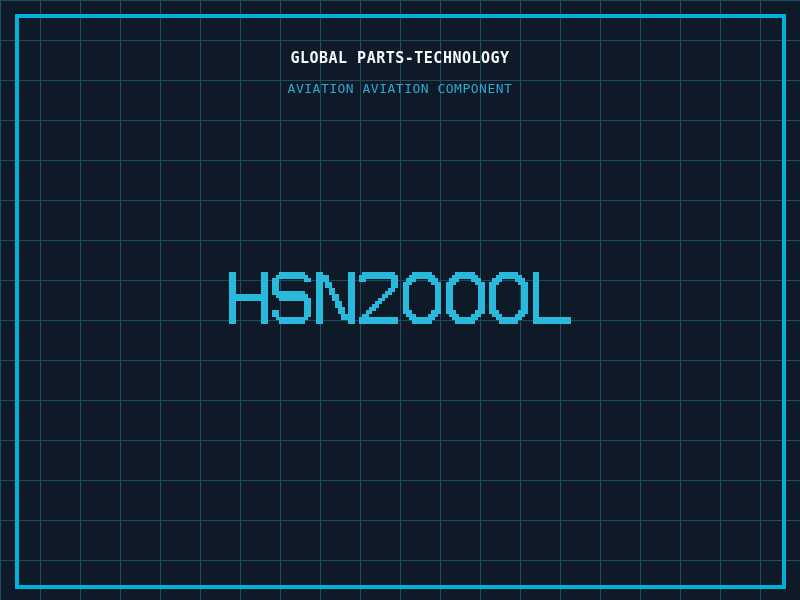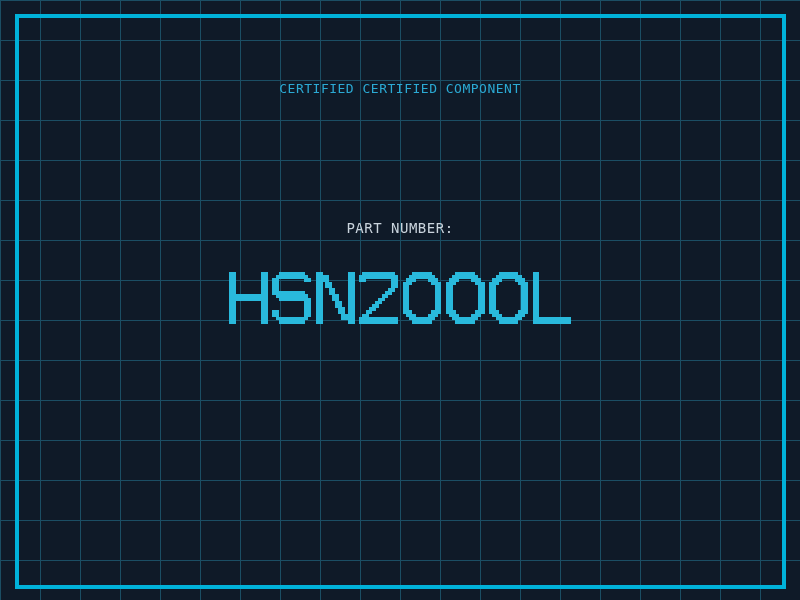--- a/index.html
+++ b/index.html
@@ -69,20 +69,20 @@
     color:var(--url);
   }
 </style>
 </head>
 <body>
 
 <div class="page">
   <div class="grid-bg"></div>
   <div class="frame"></div>
 
+  <div class="textline title">GLOBAL PARTS-TECHNOLOGY</div>
 
-  <div class="textline subtitle">CERTIFIED CERTIFIED COMPONENT</div>
+  <div class="textline subtitle">AVIATION AVIATION COMPONENT</div>
 
-  <div class="textline part-label">PART NUMBER:</div>
 
   <div class="part-number" id="part-number"><div class="pxglyph" style="width: 38.4px; height: 51.2px; margin: 0px 2.5px;"><div class="px" style="left: 0px; top: 0px; width: 3.6px; height: 3.6px;"></div><div class="px" style="left: 3.2px; top: 0px; width: 3.6px; height: 3.6px;"></div><div class="px" style="left: 32px; top: 0px; width: 3.6px; height: 3.6px;"></div><div class="px" style="left: 35.2px; top: 0px; width: 3.6px; height: 3.6px;"></div><div class="px" style="left: 0px; top: 3.2px; width: 3.6px; height: 3.6px;"></div><div class="px" style="left: 3.2px; top: 3.2px; width: 3.6px; height: 3.6px;"></div><div class="px" style="left: 32px; top: 3.2px; width: 3.6px; height: 3.6px;"></div><div class="px" style="left: 35.2px; top: 3.2px; width: 3.6px; height: 3.6px;"></div><div class="px" style="left: 0px; top: 6.4px; width: 3.6px; height: 3.6px;"></div><div class="px" style="left: 3.2px; top: 6.4px; width: 3.6px; height: 3.6px;"></div><div class="px" style="left: 32px; top: 6.4px; width: 3.6px; height: 3.6px;"></div><div class="px" style="left: 35.2px; top: 6.4px; width: 3.6px; height: 3.6px;"></div><div class="px" style="left: 0px; top: 9.6px; width: 3.6px; height: 3.6px;"></div><div class="px" style="left: 3.2px; top: 9.6px; width: 3.6px; height: 3.6px;"></div><div class="px" style="left: 32px; top: 9.6px; width: 3.6px; height: 3.6px;"></div><div class="px" style="left: 35.2px; top: 9.6px; width: 3.6px; height: 3.6px;"></div><div class="px" style="left: 0px; top: 12.8px; width: 3.6px; height: 3.6px;"></div><div class="px" style="left: 3.2px; top: 12.8px; width: 3.6px; height: 3.6px;"></div><div class="px" style="left: 32px; top: 12.8px; width: 3.6px; height: 3.6px;"></div><div class="px" style="left: 35.2px; top: 12.8px; width: 3.6px; height: 3.6px;"></div><div class="px" style="left: 0px; top: 16px; width: 3.6px; height: 3.6px;"></div><div class="px" style="left: 3.2px; top: 16px; width: 3.6px; height: 3.6px;"></div><div class="px" style="left: 32px; top: 16px; width: 3.6px; height: 3.6px;"></div><div class="px" style="left: 35.2px; top: 16px; width: 3.6px; height: 3.6px;"></div><div class="px" style="left: 0px; top: 19.2px; width: 3.6px; height: 3.6px;"></div><div class="px" style="left: 3.2px; top: 19.2px; width: 3.6px; height: 3.6px;"></div><div class="px" style="left: 32px; top: 19.2px; width: 3.6px; height: 3.6px;"></div><div class="px" style="left: 35.2px; top: 19.2px; width: 3.6px; height: 3.6px;"></div><div class="px" style="left: 0px; top: 22.4px; width: 3.6px; height: 3.6px;"></div><div class="px" style="left: 3.2px; top: 22.4px; width: 3.6px; height: 3.6px;"></div><div class="px" style="left: 6.4px; top: 22.4px; width: 3.6px; height: 3.6px;"></div><div class="px" style="left: 9.6px; top: 22.4px; width: 3.6px; height: 3.6px;"></div><div class="px" style="left: 12.8px; top: 22.4px; width: 3.6px; height: 3.6px;"></div><div class="px" style="left: 16px; top: 22.4px; width: 3.6px; height: 3.6px;"></div><div class="px" style="left: 19.2px; top: 22.4px; width: 3.6px; height: 3.6px;"></div><div class="px" style="left: 22.4px; top: 22.4px; width: 3.6px; height: 3.6px;"></div><div class="px" style="left: 25.6px; top: 22.4px; width: 3.6px; height: 3.6px;"></div><div class="px" style="left: 28.8px; top: 22.4px; width: 3.6px; height: 3.6px;"></div><div class="px" style="left: 32px; top: 22.4px; width: 3.6px; height: 3.6px;"></div><div class="px" style="left: 35.2px; top: 22.4px; width: 3.6px; height: 3.6px;"></div><div class="px" style="left: 0px; top: 25.6px; width: 3.6px; height: 3.6px;"></div><div class="px" style="left: 3.2px; top: 25.6px; width: 3.6px; height: 3.6px;"></div><div class="px" style="left: 6.4px; top: 25.6px; width: 3.6px; height: 3.6px;"></div><div class="px" style="left: 9.6px; top: 25.6px; width: 3.6px; height: 3.6px;"></div><div class="px" style="left: 12.8px; top: 25.6px; width: 3.6px; height: 3.6px;"></div><div class="px" style="left: 16px; top: 25.6px; width: 3.6px; height: 3.6px;"></div><div class="px" style="left: 19.2px; top: 25.6px; width: 3.6px; height: 3.6px;"></div><div class="px" style="left: 22.4px; top: 25.6px; width: 3.6px; height: 3.6px;"></div><div class="px" style="left: 25.6px; top: 25.6px; width: 3.6px; height: 3.6px;"></div><div class="px" style="left: 28.8px; top: 25.6px; width: 3.6px; height: 3.6px;"></div><div class="px" style="left: 32px; top: 25.6px; width: 3.6px; height: 3.6px;"></div><div class="px" style="left: 35.2px; top: 25.6px; width: 3.6px; height: 3.6px;"></div><div class="px" style="left: 0px; top: 28.8px; width: 3.6px; height: 3.6px;"></div><div class="px" style="left: 3.2px; top: 28.8px; width: 3.6px; height: 3.6px;"></div><div class="px" style="left: 32px; top: 28.8px; width: 3.6px; height: 3.6px;"></div><div class="px" style="left: 35.2px; top: 28.8px; width: 3.6px; height: 3.6px;"></div><div class="px" style="left: 0px; top: 32px; width: 3.6px; height: 3.6px;"></div><div class="px" style="left: 3.2px; top: 32px; width: 3.6px; height: 3.6px;"></div><div class="px" style="left: 32px; top: 32px; width: 3.6px; height: 3.6px;"></div><div class="px" style="left: 35.2px; top: 32px; width: 3.6px; height: 3.6px;"></div><div class="px" style="left: 0px; top: 35.2px; width: 3.6px; height: 3.6px;"></div><div class="px" style="left: 3.2px; top: 35.2px; width: 3.6px; height: 3.6px;"></div><div class="px" style="left: 32px; top: 35.2px; width: 3.6px; height: 3.6px;"></div><div class="px" style="left: 35.2px; top: 35.2px; width: 3.6px; height: 3.6px;"></div><div class="px" style="left: 0px; top: 38.4px; width: 3.6px; height: 3.6px;"></div><div class="px" style="left: 3.2px; top: 38.4px; width: 3.6px; height: 3.6px;"></div><div class="px" style="left: 32px; top: 38.4px; width: 3.6px; height: 3.6px;"></div><div class="px" style="left: 35.2px; top: 38.4px; width: 3.6px; height: 3.6px;"></div><div class="px" style="left: 0px; top: 41.6px; width: 3.6px; height: 3.6px;"></div><div class="px" style="left: 3.2px; top: 41.6px; width: 3.6px; height: 3.6px;"></div><div class="px" style="left: 32px; top: 41.6px; width: 3.6px; height: 3.6px;"></div><div class="px" style="left: 35.2px; top: 41.6px; width: 3.6px; height: 3.6px;"></div><div class="px" style="left: 0px; top: 44.8px; width: 3.6px; height: 3.6px;"></div><div class="px" style="left: 3.2px; top: 44.8px; width: 3.6px; height: 3.6px;"></div><div class="px" style="left: 32px; top: 44.8px; width: 3.6px; height: 3.6px;"></div><div class="px" style="left: 35.2px; top: 44.8px; width: 3.6px; height: 3.6px;"></div><div class="px" style="left: 0px; top: 48px; width: 3.6px; height: 3.6px;"></div><div class="px" style="left: 3.2px; top: 48px; width: 3.6px; height: 3.6px;"></div><div class="px" style="left: 32px; top: 48px; width: 3.6px; height: 3.6px;"></div><div class="px" style="left: 35.2px; top: 48px; width: 3.6px; height: 3.6px;"></div></div><div class="pxglyph" style="width: 38.4px; height: 51.2px; margin: 0px 2.5px;"><div class="px" style="left: 6.4px; top: 0px; width: 3.6px; height: 3.6px;"></div><div class="px" style="left: 9.6px; top: 0px; width: 3.6px; height: 3.6px;"></div><div class="px" style="left: 12.8px; top: 0px; width: 3.6px; height: 3.6px;"></div><div class="px" style="left: 16px; top: 0px; width: 3.6px; height: 3.6px;"></div><div class="px" style="left: 19.2px; top: 0px; width: 3.6px; height: 3.6px;"></div><div class="px" style="left: 22.4px; top: 0px; width: 3.6px; height: 3.6px;"></div><div class="px" style="left: 25.6px; top: 0px; width: 3.6px; height: 3.6px;"></div><div class="px" style="left: 28.8px; top: 0px; width: 3.6px; height: 3.6px;"></div><div class="px" style="left: 3.2px; top: 3.2px; width: 3.6px; height: 3.6px;"></div><div class="px" style="left: 6.4px; top: 3.2px; width: 3.6px; height: 3.6px;"></div><div class="px" style="left: 9.6px; top: 3.2px; width: 3.6px; height: 3.6px;"></div><div class="px" style="left: 12.8px; top: 3.2px; width: 3.6px; height: 3.6px;"></div><div class="px" style="left: 16px; top: 3.2px; width: 3.6px; height: 3.6px;"></div><div class="px" style="left: 19.2px; top: 3.2px; width: 3.6px; height: 3.6px;"></div><div class="px" style="left: 22.4px; top: 3.2px; width: 3.6px; height: 3.6px;"></div><div class="px" style="left: 25.6px; top: 3.2px; width: 3.6px; height: 3.6px;"></div><div class="px" style="left: 28.8px; top: 3.2px; width: 3.6px; height: 3.6px;"></div><div class="px" style="left: 32px; top: 3.2px; width: 3.6px; height: 3.6px;"></div><div class="px" style="left: 0px; top: 6.4px; width: 3.6px; height: 3.6px;"></div><div class="px" style="left: 3.2px; top: 6.4px; width: 3.6px; height: 3.6px;"></div><div class="px" style="left: 32px; top: 6.4px; width: 3.6px; height: 3.6px;"></div><div class="px" style="left: 35.2px; top: 6.4px; width: 3.6px; height: 3.6px;"></div><div class="px" style="left: 0px; top: 9.6px; width: 3.6px; height: 3.6px;"></div><div class="px" style="left: 3.2px; top: 9.6px; width: 3.6px; height: 3.6px;"></div><div class="px" style="left: 0px; top: 12.8px; width: 3.6px; height: 3.6px;"></div><div class="px" style="left: 3.2px; top: 12.8px; width: 3.6px; height: 3.6px;"></div><div class="px" style="left: 0px; top: 16px; width: 3.6px; height: 3.6px;"></div><div class="px" style="left: 3.2px; top: 16px; width: 3.6px; height: 3.6px;"></div><div class="px" style="left: 0px; top: 19.2px; width: 3.6px; height: 3.6px;"></div><div class="px" style="left: 3.2px; top: 19.2px; width: 3.6px; height: 3.6px;"></div><div class="px" style="left: 6.4px; top: 19.2px; width: 3.6px; height: 3.6px;"></div><div class="px" style="left: 9.6px; top: 19.2px; width: 3.6px; height: 3.6px;"></div><div class="px" style="left: 12.8px; top: 19.2px; width: 3.6px; height: 3.6px;"></div><div class="px" style="left: 16px; top: 19.2px; width: 3.6px; height: 3.6px;"></div><div class="px" style="left: 19.2px; top: 19.2px; width: 3.6px; height: 3.6px;"></div><div class="px" style="left: 22.4px; top: 19.2px; width: 3.6px; height: 3.6px;"></div><div class="px" style="left: 25.6px; top: 19.2px; width: 3.6px; height: 3.6px;"></div><div class="px" style="left: 28.8px; top: 19.2px; width: 3.6px; height: 3.6px;"></div><div class="px" style="left: 3.2px; top: 22.4px; width: 3.6px; height: 3.6px;"></div><div class="px" style="left: 6.4px; top: 22.4px; width: 3.6px; height: 3.6px;"></div><div class="px" style="left: 9.6px; top: 22.4px; width: 3.6px; height: 3.6px;"></div><div class="px" style="left: 12.8px; top: 22.4px; width: 3.6px; height: 3.6px;"></div><div class="px" style="left: 16px; top: 22.4px; width: 3.6px; height: 3.6px;"></div><div class="px" style="left: 19.2px; top: 22.4px; width: 3.6px; height: 3.6px;"></div><div class="px" style="left: 22.4px; top: 22.4px; width: 3.6px; height: 3.6px;"></div><div class="px" style="left: 25.6px; top: 22.4px; width: 3.6px; height: 3.6px;"></div><div class="px" style="left: 28.8px; top: 22.4px; width: 3.6px; height: 3.6px;"></div><div class="px" style="left: 32px; top: 22.4px; width: 3.6px; height: 3.6px;"></div><div class="px" style="left: 6.4px; top: 25.6px; width: 3.6px; height: 3.6px;"></div><div class="px" style="left: 9.6px; top: 25.6px; width: 3.6px; height: 3.6px;"></div><div class="px" style="left: 12.8px; top: 25.6px; width: 3.6px; height: 3.6px;"></div><div class="px" style="left: 16px; top: 25.6px; width: 3.6px; height: 3.6px;"></div><div class="px" style="left: 19.2px; top: 25.6px; width: 3.6px; height: 3.6px;"></div><div class="px" style="left: 22.4px; top: 25.6px; width: 3.6px; height: 3.6px;"></div><div class="px" style="left: 25.6px; top: 25.6px; width: 3.6px; height: 3.6px;"></div><div class="px" style="left: 28.8px; top: 25.6px; width: 3.6px; height: 3.6px;"></div><div class="px" style="left: 32px; top: 25.6px; width: 3.6px; height: 3.6px;"></div><div class="px" style="left: 35.2px; top: 25.6px; width: 3.6px; height: 3.6px;"></div><div class="px" style="left: 32px; top: 28.8px; width: 3.6px; height: 3.6px;"></div><div class="px" style="left: 35.2px; top: 28.8px; width: 3.6px; height: 3.6px;"></div><div class="px" style="left: 32px; top: 32px; width: 3.6px; height: 3.6px;"></div><div class="px" style="left: 35.2px; top: 32px; width: 3.6px; height: 3.6px;"></div><div class="px" style="left: 32px; top: 35.2px; width: 3.6px; height: 3.6px;"></div><div class="px" style="left: 35.2px; top: 35.2px; width: 3.6px; height: 3.6px;"></div><div class="px" style="left: 0px; top: 38.4px; width: 3.6px; height: 3.6px;"></div><div class="px" style="left: 3.2px; top: 38.4px; width: 3.6px; height: 3.6px;"></div><div class="px" style="left: 32px; top: 38.4px; width: 3.6px; height: 3.6px;"></div><div class="px" style="left: 35.2px; top: 38.4px; width: 3.6px; height: 3.6px;"></div><div class="px" style="left: 0px; top: 41.6px; width: 3.6px; height: 3.6px;"></div><div class="px" style="left: 3.2px; top: 41.6px; width: 3.6px; height: 3.6px;"></div><div class="px" style="left: 32px; top: 41.6px; width: 3.6px; height: 3.6px;"></div><div class="px" style="left: 35.2px; top: 41.6px; width: 3.6px; height: 3.6px;"></div><div class="px" style="left: 3.2px; top: 44.8px; width: 3.6px; height: 3.6px;"></div><div class="px" style="left: 6.4px; top: 44.8px; width: 3.6px; height: 3.6px;"></div><div class="px" style="left: 9.6px; top: 44.8px; width: 3.6px; height: 3.6px;"></div><div class="px" style="left: 12.8px; top: 44.8px; width: 3.6px; height: 3.6px;"></div><div class="px" style="left: 16px; top: 44.8px; width: 3.6px; height: 3.6px;"></div><div class="px" style="left: 19.2px; top: 44.8px; width: 3.6px; height: 3.6px;"></div><div class="px" style="left: 22.4px; top: 44.8px; width: 3.6px; height: 3.6px;"></div><div class="px" style="left: 25.6px; top: 44.8px; width: 3.6px; height: 3.6px;"></div><div class="px" style="left: 28.8px; top: 44.8px; width: 3.6px; height: 3.6px;"></div><div class="px" style="left: 32px; top: 44.8px; width: 3.6px; height: 3.6px;"></div><div class="px" style="left: 6.4px; top: 48px; width: 3.6px; height: 3.6px;"></div><div class="px" style="left: 9.6px; top: 48px; width: 3.6px; height: 3.6px;"></div><div class="px" style="left: 12.8px; top: 48px; width: 3.6px; height: 3.6px;"></div><div class="px" style="left: 16px; top: 48px; width: 3.6px; height: 3.6px;"></div><div class="px" style="left: 19.2px; top: 48px; width: 3.6px; height: 3.6px;"></div><div class="px" style="left: 22.4px; top: 48px; width: 3.6px; height: 3.6px;"></div><div class="px" style="left: 25.6px; top: 48px; width: 3.6px; height: 3.6px;"></div><div class="px" style="left: 28.8px; top: 48px; width: 3.6px; height: 3.6px;"></div></div><div class="pxglyph" style="width: 38.4px; height: 51.2px; margin: 0px 2.5px;"><div class="px" style="left: 0px; top: 0px; width: 3.6px; height: 3.6px;"></div><div class="px" style="left: 3.2px; top: 0px; width: 3.6px; height: 3.6px;"></div><div class="px" style="left: 32px; top: 0px; width: 3.6px; height: 3.6px;"></div><div class="px" style="left: 35.2px; top: 0px; width: 3.6px; height: 3.6px;"></div><div class="px" style="left: 0px; top: 3.2px; width: 3.6px; height: 3.6px;"></div><div class="px" style="left: 3.2px; top: 3.2px; width: 3.6px; height: 3.6px;"></div><div class="px" style="left: 6.4px; top: 3.2px; width: 3.6px; height: 3.6px;"></div><div class="px" style="left: 9.6px; top: 3.2px; width: 3.6px; height: 3.6px;"></div><div class="px" style="left: 32px; top: 3.2px; width: 3.6px; height: 3.6px;"></div><div class="px" style="left: 35.2px; top: 3.2px; width: 3.6px; height: 3.6px;"></div><div class="px" style="left: 0px; top: 6.4px; width: 3.6px; height: 3.6px;"></div><div class="px" style="left: 3.2px; top: 6.4px; width: 3.6px; height: 3.6px;"></div><div class="px" style="left: 6.4px; top: 6.4px; width: 3.6px; height: 3.6px;"></div><div class="px" style="left: 9.6px; top: 6.4px; width: 3.6px; height: 3.6px;"></div><div class="px" style="left: 32px; top: 6.4px; width: 3.6px; height: 3.6px;"></div><div class="px" style="left: 35.2px; top: 6.4px; width: 3.6px; height: 3.6px;"></div><div class="px" style="left: 0px; top: 9.6px; width: 3.6px; height: 3.6px;"></div><div class="px" style="left: 3.2px; top: 9.6px; width: 3.6px; height: 3.6px;"></div><div class="px" style="left: 9.6px; top: 9.6px; width: 3.6px; height: 3.6px;"></div><div class="px" style="left: 12.8px; top: 9.6px; width: 3.6px; height: 3.6px;"></div><div class="px" style="left: 32px; top: 9.6px; width: 3.6px; height: 3.6px;"></div><div class="px" style="left: 35.2px; top: 9.6px; width: 3.6px; height: 3.6px;"></div><div class="px" style="left: 0px; top: 12.8px; width: 3.6px; height: 3.6px;"></div><div class="px" style="left: 3.2px; top: 12.8px; width: 3.6px; height: 3.6px;"></div><div class="px" style="left: 9.6px; top: 12.8px; width: 3.6px; height: 3.6px;"></div><div class="px" style="left: 12.8px; top: 12.8px; width: 3.6px; height: 3.6px;"></div><div class="px" style="left: 32px; top: 12.8px; width: 3.6px; height: 3.6px;"></div><div class="px" style="left: 35.2px; top: 12.8px; width: 3.6px; height: 3.6px;"></div><div class="px" style="left: 0px; top: 16px; width: 3.6px; height: 3.6px;"></div><div class="px" style="left: 3.2px; top: 16px; width: 3.6px; height: 3.6px;"></div><div class="px" style="left: 12.8px; top: 16px; width: 3.6px; height: 3.6px;"></div><div class="px" style="left: 16px; top: 16px; width: 3.6px; height: 3.6px;"></div><div class="px" style="left: 32px; top: 16px; width: 3.6px; height: 3.6px;"></div><div class="px" style="left: 35.2px; top: 16px; width: 3.6px; height: 3.6px;"></div><div class="px" style="left: 0px; top: 19.2px; width: 3.6px; height: 3.6px;"></div><div class="px" style="left: 3.2px; top: 19.2px; width: 3.6px; height: 3.6px;"></div><div class="px" style="left: 12.8px; top: 19.2px; width: 3.6px; height: 3.6px;"></div><div class="px" style="left: 16px; top: 19.2px; width: 3.6px; height: 3.6px;"></div><div class="px" style="left: 32px; top: 19.2px; width: 3.6px; height: 3.6px;"></div><div class="px" style="left: 35.2px; top: 19.2px; width: 3.6px; height: 3.6px;"></div><div class="px" style="left: 0px; top: 22.4px; width: 3.6px; height: 3.6px;"></div><div class="px" style="left: 3.2px; top: 22.4px; width: 3.6px; height: 3.6px;"></div><div class="px" style="left: 16px; top: 22.4px; width: 3.6px; height: 3.6px;"></div><div class="px" style="left: 19.2px; top: 22.4px; width: 3.6px; height: 3.6px;"></div><div class="px" style="left: 32px; top: 22.4px; width: 3.6px; height: 3.6px;"></div><div class="px" style="left: 35.2px; top: 22.4px; width: 3.6px; height: 3.6px;"></div><div class="px" style="left: 0px; top: 25.6px; width: 3.6px; height: 3.6px;"></div><div class="px" style="left: 3.2px; top: 25.6px; width: 3.6px; height: 3.6px;"></div><div class="px" style="left: 16px; top: 25.6px; width: 3.6px; height: 3.6px;"></div><div class="px" style="left: 19.2px; top: 25.6px; width: 3.6px; height: 3.6px;"></div><div class="px" style="left: 32px; top: 25.6px; width: 3.6px; height: 3.6px;"></div><div class="px" style="left: 35.2px; top: 25.6px; width: 3.6px; height: 3.6px;"></div><div class="px" style="left: 0px; top: 28.8px; width: 3.6px; height: 3.6px;"></div><div class="px" style="left: 3.2px; top: 28.8px; width: 3.6px; height: 3.6px;"></div><div class="px" style="left: 19.2px; top: 28.8px; width: 3.6px; height: 3.6px;"></div><div class="px" style="left: 22.4px; top: 28.8px; width: 3.6px; height: 3.6px;"></div><div class="px" style="left: 32px; top: 28.8px; width: 3.6px; height: 3.6px;"></div><div class="px" style="left: 35.2px; top: 28.8px; width: 3.6px; height: 3.6px;"></div><div class="px" style="left: 0px; top: 32px; width: 3.6px; height: 3.6px;"></div><div class="px" style="left: 3.2px; top: 32px; width: 3.6px; height: 3.6px;"></div><div class="px" style="left: 19.2px; top: 32px; width: 3.6px; height: 3.6px;"></div><div class="px" style="left: 22.4px; top: 32px; width: 3.6px; height: 3.6px;"></div><div class="px" style="left: 32px; top: 32px; width: 3.6px; height: 3.6px;"></div><div class="px" style="left: 35.2px; top: 32px; width: 3.6px; height: 3.6px;"></div><div class="px" style="left: 0px; top: 35.2px; width: 3.6px; height: 3.6px;"></div><div class="px" style="left: 3.2px; top: 35.2px; width: 3.6px; height: 3.6px;"></div><div class="px" style="left: 22.4px; top: 35.2px; width: 3.6px; height: 3.6px;"></div><div class="px" style="left: 25.6px; top: 35.2px; width: 3.6px; height: 3.6px;"></div><div class="px" style="left: 32px; top: 35.2px; width: 3.6px; height: 3.6px;"></div><div class="px" style="left: 35.2px; top: 35.2px; width: 3.6px; height: 3.6px;"></div><div class="px" style="left: 0px; top: 38.4px; width: 3.6px; height: 3.6px;"></div><div class="px" style="left: 3.2px; top: 38.4px; width: 3.6px; height: 3.6px;"></div><div class="px" style="left: 22.4px; top: 38.4px; width: 3.6px; height: 3.6px;"></div><div class="px" style="left: 25.6px; top: 38.4px; width: 3.6px; height: 3.6px;"></div><div class="px" style="left: 32px; top: 38.4px; width: 3.6px; height: 3.6px;"></div><div class="px" style="left: 35.2px; top: 38.4px; width: 3.6px; height: 3.6px;"></div><div class="px" style="left: 0px; top: 41.6px; width: 3.6px; height: 3.6px;"></div><div class="px" style="left: 3.2px; top: 41.6px; width: 3.6px; height: 3.6px;"></div><div class="px" style="left: 25.6px; top: 41.6px; width: 3.6px; height: 3.6px;"></div><div class="px" style="left: 28.8px; top: 41.6px; width: 3.6px; height: 3.6px;"></div><div class="px" style="left: 32px; top: 41.6px; width: 3.6px; height: 3.6px;"></div><div class="px" style="left: 35.2px; top: 41.6px; width: 3.6px; height: 3.6px;"></div><div class="px" style="left: 0px; top: 44.8px; width: 3.6px; height: 3.6px;"></div><div class="px" style="left: 3.2px; top: 44.8px; width: 3.6px; height: 3.6px;"></div><div class="px" style="left: 25.6px; top: 44.8px; width: 3.6px; height: 3.6px;"></div><div class="px" style="left: 28.8px; top: 44.8px; width: 3.6px; height: 3.6px;"></div><div class="px" style="left: 32px; top: 44.8px; width: 3.6px; height: 3.6px;"></div><div class="px" style="left: 35.2px; top: 44.8px; width: 3.6px; height: 3.6px;"></div><div class="px" style="left: 0px; top: 48px; width: 3.6px; height: 3.6px;"></div><div class="px" style="left: 3.2px; top: 48px; width: 3.6px; height: 3.6px;"></div><div class="px" style="left: 32px; top: 48px; width: 3.6px; height: 3.6px;"></div><div class="px" style="left: 35.2px; top: 48px; width: 3.6px; height: 3.6px;"></div></div><div class="pxglyph" style="width: 38.4px; height: 51.2px; margin: 0px 2.5px;"><div class="px" style="left: 3.2px; top: 0px; width: 3.6px; height: 3.6px;"></div><div class="px" style="left: 6.4px; top: 0px; width: 3.6px; height: 3.6px;"></div><div class="px" style="left: 9.6px; top: 0px; width: 3.6px; height: 3.6px;"></div><div class="px" style="left: 12.8px; top: 0px; width: 3.6px; height: 3.6px;"></div><div class="px" style="left: 16px; top: 0px; width: 3.6px; height: 3.6px;"></div><div class="px" style="left: 19.2px; top: 0px; width: 3.6px; height: 3.6px;"></div><div class="px" style="left: 22.4px; top: 0px; width: 3.6px; height: 3.6px;"></div><div class="px" style="left: 25.6px; top: 0px; width: 3.6px; height: 3.6px;"></div><div class="px" style="left: 28.8px; top: 0px; width: 3.6px; height: 3.6px;"></div><div class="px" style="left: 32px; top: 0px; width: 3.6px; height: 3.6px;"></div><div class="px" style="left: 0px; top: 3.2px; width: 3.6px; height: 3.6px;"></div><div class="px" style="left: 3.2px; top: 3.2px; width: 3.6px; height: 3.6px;"></div><div class="px" style="left: 6.4px; top: 3.2px; width: 3.6px; height: 3.6px;"></div><div class="px" style="left: 9.6px; top: 3.2px; width: 3.6px; height: 3.6px;"></div><div class="px" style="left: 12.8px; top: 3.2px; width: 3.6px; height: 3.6px;"></div><div class="px" style="left: 16px; top: 3.2px; width: 3.6px; height: 3.6px;"></div><div class="px" style="left: 19.2px; top: 3.2px; width: 3.6px; height: 3.6px;"></div><div class="px" style="left: 22.4px; top: 3.2px; width: 3.6px; height: 3.6px;"></div><div class="px" style="left: 25.6px; top: 3.2px; width: 3.6px; height: 3.6px;"></div><div class="px" style="left: 28.8px; top: 3.2px; width: 3.6px; height: 3.6px;"></div><div class="px" style="left: 32px; top: 3.2px; width: 3.6px; height: 3.6px;"></div><div class="px" style="left: 35.2px; top: 3.2px; width: 3.6px; height: 3.6px;"></div><div class="px" style="left: 0px; top: 6.4px; width: 3.6px; height: 3.6px;"></div><div class="px" style="left: 3.2px; top: 6.4px; width: 3.6px; height: 3.6px;"></div><div class="px" style="left: 32px; top: 6.4px; width: 3.6px; height: 3.6px;"></div><div class="px" style="left: 35.2px; top: 6.4px; width: 3.6px; height: 3.6px;"></div><div class="px" style="left: 32px; top: 9.6px; width: 3.6px; height: 3.6px;"></div><div class="px" style="left: 35.2px; top: 9.6px; width: 3.6px; height: 3.6px;"></div><div class="px" style="left: 32px; top: 12.8px; width: 3.6px; height: 3.6px;"></div><div class="px" style="left: 35.2px; top: 12.8px; width: 3.6px; height: 3.6px;"></div><div class="px" style="left: 28.8px; top: 16px; width: 3.6px; height: 3.6px;"></div><div class="px" style="left: 32px; top: 16px; width: 3.6px; height: 3.6px;"></div><div class="px" style="left: 25.6px; top: 19.2px; width: 3.6px; height: 3.6px;"></div><div class="px" style="left: 28.8px; top: 19.2px; width: 3.6px; height: 3.6px;"></div><div class="px" style="left: 22.4px; top: 22.4px; width: 3.6px; height: 3.6px;"></div><div class="px" style="left: 25.6px; top: 22.4px; width: 3.6px; height: 3.6px;"></div><div class="px" style="left: 19.2px; top: 25.6px; width: 3.6px; height: 3.6px;"></div><div class="px" style="left: 22.4px; top: 25.6px; width: 3.6px; height: 3.6px;"></div><div class="px" style="left: 16px; top: 28.8px; width: 3.6px; height: 3.6px;"></div><div class="px" style="left: 19.2px; top: 28.8px; width: 3.6px; height: 3.6px;"></div><div class="px" style="left: 12.8px; top: 32px; width: 3.6px; height: 3.6px;"></div><div class="px" style="left: 16px; top: 32px; width: 3.6px; height: 3.6px;"></div><div class="px" style="left: 9.6px; top: 35.2px; width: 3.6px; height: 3.6px;"></div><div class="px" style="left: 12.8px; top: 35.2px; width: 3.6px; height: 3.6px;"></div><div class="px" style="left: 6.4px; top: 38.4px; width: 3.6px; height: 3.6px;"></div><div class="px" style="left: 9.6px; top: 38.4px; width: 3.6px; height: 3.6px;"></div><div class="px" style="left: 3.2px; top: 41.6px; width: 3.6px; height: 3.6px;"></div><div class="px" style="left: 6.4px; top: 41.6px; width: 3.6px; height: 3.6px;"></div><div class="px" style="left: 0px; top: 44.8px; width: 3.6px; height: 3.6px;"></div><div class="px" style="left: 3.2px; top: 44.8px; width: 3.6px; height: 3.6px;"></div><div class="px" style="left: 6.4px; top: 44.8px; width: 3.6px; height: 3.6px;"></div><div class="px" style="left: 9.6px; top: 44.8px; width: 3.6px; height: 3.6px;"></div><div class="px" style="left: 12.8px; top: 44.8px; width: 3.6px; height: 3.6px;"></div><div class="px" style="left: 16px; top: 44.8px; width: 3.6px; height: 3.6px;"></div><div class="px" style="left: 19.2px; top: 44.8px; width: 3.6px; height: 3.6px;"></div><div class="px" style="left: 22.4px; top: 44.8px; width: 3.6px; height: 3.6px;"></div><div class="px" style="left: 25.6px; top: 44.8px; width: 3.6px; height: 3.6px;"></div><div class="px" style="left: 28.8px; top: 44.8px; width: 3.6px; height: 3.6px;"></div><div class="px" style="left: 32px; top: 44.8px; width: 3.6px; height: 3.6px;"></div><div class="px" style="left: 35.2px; top: 44.8px; width: 3.6px; height: 3.6px;"></div><div class="px" style="left: 0px; top: 48px; width: 3.6px; height: 3.6px;"></div><div class="px" style="left: 3.2px; top: 48px; width: 3.6px; height: 3.6px;"></div><div class="px" style="left: 6.4px; top: 48px; width: 3.6px; height: 3.6px;"></div><div class="px" style="left: 9.6px; top: 48px; width: 3.6px; height: 3.6px;"></div><div class="px" style="left: 12.8px; top: 48px; width: 3.6px; height: 3.6px;"></div><div class="px" style="left: 16px; top: 48px; width: 3.6px; height: 3.6px;"></div><div class="px" style="left: 19.2px; top: 48px; width: 3.6px; height: 3.6px;"></div><div class="px" style="left: 22.4px; top: 48px; width: 3.6px; height: 3.6px;"></div><div class="px" style="left: 25.6px; top: 48px; width: 3.6px; height: 3.6px;"></div><div class="px" style="left: 28.8px; top: 48px; width: 3.6px; height: 3.6px;"></div><div class="px" style="left: 32px; top: 48px; width: 3.6px; height: 3.6px;"></div><div class="px" style="left: 35.2px; top: 48px; width: 3.6px; height: 3.6px;"></div></div><div class="pxglyph" style="width: 38.4px; height: 51.2px; margin: 0px 2.5px;"><div class="px" style="left: 9.6px; top: 0px; width: 3.6px; height: 3.6px;"></div><div class="px" style="left: 12.8px; top: 0px; width: 3.6px; height: 3.6px;"></div><div class="px" style="left: 16px; top: 0px; width: 3.6px; height: 3.6px;"></div><div class="px" style="left: 19.2px; top: 0px; width: 3.6px; height: 3.6px;"></div><div class="px" style="left: 22.4px; top: 0px; width: 3.6px; height: 3.6px;"></div><div class="px" style="left: 25.6px; top: 0px; width: 3.6px; height: 3.6px;"></div><div class="px" style="left: 6.4px; top: 3.2px; width: 3.6px; height: 3.6px;"></div><div class="px" style="left: 9.6px; top: 3.2px; width: 3.6px; height: 3.6px;"></div><div class="px" style="left: 12.8px; top: 3.2px; width: 3.6px; height: 3.6px;"></div><div class="px" style="left: 16px; top: 3.2px; width: 3.6px; height: 3.6px;"></div><div class="px" style="left: 19.2px; top: 3.2px; width: 3.6px; height: 3.6px;"></div><div class="px" style="left: 22.4px; top: 3.2px; width: 3.6px; height: 3.6px;"></div><div class="px" style="left: 25.6px; top: 3.2px; width: 3.6px; height: 3.6px;"></div><div class="px" style="left: 28.8px; top: 3.2px; width: 3.6px; height: 3.6px;"></div><div class="px" style="left: 3.2px; top: 6.4px; width: 3.6px; height: 3.6px;"></div><div class="px" style="left: 6.4px; top: 6.4px; width: 3.6px; height: 3.6px;"></div><div class="px" style="left: 9.6px; top: 6.4px; width: 3.6px; height: 3.6px;"></div><div class="px" style="left: 25.6px; top: 6.4px; width: 3.6px; height: 3.6px;"></div><div class="px" style="left: 28.8px; top: 6.4px; width: 3.6px; height: 3.6px;"></div><div class="px" style="left: 32px; top: 6.4px; width: 3.6px; height: 3.6px;"></div><div class="px" style="left: 0px; top: 9.6px; width: 3.6px; height: 3.6px;"></div><div class="px" style="left: 3.2px; top: 9.6px; width: 3.6px; height: 3.6px;"></div><div class="px" style="left: 6.4px; top: 9.6px; width: 3.6px; height: 3.6px;"></div><div class="px" style="left: 28.8px; top: 9.6px; width: 3.6px; height: 3.6px;"></div><div class="px" style="left: 32px; top: 9.6px; width: 3.6px; height: 3.6px;"></div><div class="px" style="left: 35.2px; top: 9.6px; width: 3.6px; height: 3.6px;"></div><div class="px" style="left: 0px; top: 12.8px; width: 3.6px; height: 3.6px;"></div><div class="px" style="left: 3.2px; top: 12.8px; width: 3.6px; height: 3.6px;"></div><div class="px" style="left: 32px; top: 12.8px; width: 3.6px; height: 3.6px;"></div><div class="px" style="left: 35.2px; top: 12.8px; width: 3.6px; height: 3.6px;"></div><div class="px" style="left: 0px; top: 16px; width: 3.6px; height: 3.6px;"></div><div class="px" style="left: 3.2px; top: 16px; width: 3.6px; height: 3.6px;"></div><div class="px" style="left: 32px; top: 16px; width: 3.6px; height: 3.6px;"></div><div class="px" style="left: 35.2px; top: 16px; width: 3.6px; height: 3.6px;"></div><div class="px" style="left: 0px; top: 19.2px; width: 3.6px; height: 3.6px;"></div><div class="px" style="left: 3.2px; top: 19.2px; width: 3.6px; height: 3.6px;"></div><div class="px" style="left: 32px; top: 19.2px; width: 3.6px; height: 3.6px;"></div><div class="px" style="left: 35.2px; top: 19.2px; width: 3.6px; height: 3.6px;"></div><div class="px" style="left: 0px; top: 22.4px; width: 3.6px; height: 3.6px;"></div><div class="px" style="left: 3.2px; top: 22.4px; width: 3.6px; height: 3.6px;"></div><div class="px" style="left: 32px; top: 22.4px; width: 3.6px; height: 3.6px;"></div><div class="px" style="left: 35.2px; top: 22.4px; width: 3.6px; height: 3.6px;"></div><div class="px" style="left: 0px; top: 25.6px; width: 3.6px; height: 3.6px;"></div><div class="px" style="left: 3.2px; top: 25.6px; width: 3.6px; height: 3.6px;"></div><div class="px" style="left: 32px; top: 25.6px; width: 3.6px; height: 3.6px;"></div><div class="px" style="left: 35.2px; top: 25.6px; width: 3.6px; height: 3.6px;"></div><div class="px" style="left: 0px; top: 28.8px; width: 3.6px; height: 3.6px;"></div><div class="px" style="left: 3.2px; top: 28.8px; width: 3.6px; height: 3.6px;"></div><div class="px" style="left: 32px; top: 28.8px; width: 3.6px; height: 3.6px;"></div><div class="px" style="left: 35.2px; top: 28.8px; width: 3.6px; height: 3.6px;"></div><div class="px" style="left: 0px; top: 32px; width: 3.6px; height: 3.6px;"></div><div class="px" style="left: 3.2px; top: 32px; width: 3.6px; height: 3.6px;"></div><div class="px" style="left: 32px; top: 32px; width: 3.6px; height: 3.6px;"></div><div class="px" style="left: 35.2px; top: 32px; width: 3.6px; height: 3.6px;"></div><div class="px" style="left: 0px; top: 35.2px; width: 3.6px; height: 3.6px;"></div><div class="px" style="left: 3.2px; top: 35.2px; width: 3.6px; height: 3.6px;"></div><div class="px" style="left: 32px; top: 35.2px; width: 3.6px; height: 3.6px;"></div><div class="px" style="left: 35.2px; top: 35.2px; width: 3.6px; height: 3.6px;"></div><div class="px" style="left: 0px; top: 38.4px; width: 3.6px; height: 3.6px;"></div><div class="px" style="left: 3.2px; top: 38.4px; width: 3.6px; height: 3.6px;"></div><div class="px" style="left: 6.4px; top: 38.4px; width: 3.6px; height: 3.6px;"></div><div class="px" style="left: 28.8px; top: 38.4px; width: 3.6px; height: 3.6px;"></div><div class="px" style="left: 32px; top: 38.4px; width: 3.6px; height: 3.6px;"></div><div class="px" style="left: 35.2px; top: 38.4px; width: 3.6px; height: 3.6px;"></div><div class="px" style="left: 3.2px; top: 41.6px; width: 3.6px; height: 3.6px;"></div><div class="px" style="left: 6.4px; top: 41.6px; width: 3.6px; height: 3.6px;"></div><div class="px" style="left: 9.6px; top: 41.6px; width: 3.6px; height: 3.6px;"></div><div class="px" style="left: 25.6px; top: 41.6px; width: 3.6px; height: 3.6px;"></div><div class="px" style="left: 28.8px; top: 41.6px; width: 3.6px; height: 3.6px;"></div><div class="px" style="left: 32px; top: 41.6px; width: 3.6px; height: 3.6px;"></div><div class="px" style="left: 6.4px; top: 44.8px; width: 3.6px; height: 3.6px;"></div><div class="px" style="left: 9.6px; top: 44.8px; width: 3.6px; height: 3.6px;"></div><div class="px" style="left: 12.8px; top: 44.8px; width: 3.6px; height: 3.6px;"></div><div class="px" style="left: 16px; top: 44.8px; width: 3.6px; height: 3.6px;"></div><div class="px" style="left: 19.2px; top: 44.8px; width: 3.6px; height: 3.6px;"></div><div class="px" style="left: 22.4px; top: 44.8px; width: 3.6px; height: 3.6px;"></div><div class="px" style="left: 25.6px; top: 44.8px; width: 3.6px; height: 3.6px;"></div><div class="px" style="left: 28.8px; top: 44.8px; width: 3.6px; height: 3.6px;"></div><div class="px" style="left: 9.6px; top: 48px; width: 3.6px; height: 3.6px;"></div><div class="px" style="left: 12.8px; top: 48px; width: 3.6px; height: 3.6px;"></div><div class="px" style="left: 16px; top: 48px; width: 3.6px; height: 3.6px;"></div><div class="px" style="left: 19.2px; top: 48px; width: 3.6px; height: 3.6px;"></div><div class="px" style="left: 22.4px; top: 48px; width: 3.6px; height: 3.6px;"></div><div class="px" style="left: 25.6px; top: 48px; width: 3.6px; height: 3.6px;"></div></div><div class="pxglyph" style="width: 38.4px; height: 51.2px; margin: 0px 2.5px;"><div class="px" style="left: 9.6px; top: 0px; width: 3.6px; height: 3.6px;"></div><div class="px" style="left: 12.8px; top: 0px; width: 3.6px; height: 3.6px;"></div><div class="px" style="left: 16px; top: 0px; width: 3.6px; height: 3.6px;"></div><div class="px" style="left: 19.2px; top: 0px; width: 3.6px; height: 3.6px;"></div><div class="px" style="left: 22.4px; top: 0px; width: 3.6px; height: 3.6px;"></div><div class="px" style="left: 25.6px; top: 0px; width: 3.6px; height: 3.6px;"></div><div class="px" style="left: 6.4px; top: 3.2px; width: 3.6px; height: 3.6px;"></div><div class="px" style="left: 9.6px; top: 3.2px; width: 3.6px; height: 3.6px;"></div><div class="px" style="left: 12.8px; top: 3.2px; width: 3.6px; height: 3.6px;"></div><div class="px" style="left: 16px; top: 3.2px; width: 3.6px; height: 3.6px;"></div><div class="px" style="left: 19.2px; top: 3.2px; width: 3.6px; height: 3.6px;"></div><div class="px" style="left: 22.4px; top: 3.2px; width: 3.6px; height: 3.6px;"></div><div class="px" style="left: 25.6px; top: 3.2px; width: 3.6px; height: 3.6px;"></div><div class="px" style="left: 28.8px; top: 3.2px; width: 3.6px; height: 3.6px;"></div><div class="px" style="left: 3.2px; top: 6.4px; width: 3.6px; height: 3.6px;"></div><div class="px" style="left: 6.4px; top: 6.4px; width: 3.6px; height: 3.6px;"></div><div class="px" style="left: 9.6px; top: 6.4px; width: 3.6px; height: 3.6px;"></div><div class="px" style="left: 25.6px; top: 6.4px; width: 3.6px; height: 3.6px;"></div><div class="px" style="left: 28.8px; top: 6.4px; width: 3.6px; height: 3.6px;"></div><div class="px" style="left: 32px; top: 6.4px; width: 3.6px; height: 3.6px;"></div><div class="px" style="left: 0px; top: 9.6px; width: 3.6px; height: 3.6px;"></div><div class="px" style="left: 3.2px; top: 9.6px; width: 3.6px; height: 3.6px;"></div><div class="px" style="left: 6.4px; top: 9.6px; width: 3.6px; height: 3.6px;"></div><div class="px" style="left: 28.8px; top: 9.6px; width: 3.6px; height: 3.6px;"></div><div class="px" style="left: 32px; top: 9.6px; width: 3.6px; height: 3.6px;"></div><div class="px" style="left: 35.2px; top: 9.6px; width: 3.6px; height: 3.6px;"></div><div class="px" style="left: 0px; top: 12.8px; width: 3.6px; height: 3.6px;"></div><div class="px" style="left: 3.2px; top: 12.8px; width: 3.6px; height: 3.6px;"></div><div class="px" style="left: 32px; top: 12.8px; width: 3.6px; height: 3.6px;"></div><div class="px" style="left: 35.2px; top: 12.8px; width: 3.6px; height: 3.6px;"></div><div class="px" style="left: 0px; top: 16px; width: 3.6px; height: 3.6px;"></div><div class="px" style="left: 3.2px; top: 16px; width: 3.6px; height: 3.6px;"></div><div class="px" style="left: 32px; top: 16px; width: 3.6px; height: 3.6px;"></div><div class="px" style="left: 35.2px; top: 16px; width: 3.6px; height: 3.6px;"></div><div class="px" style="left: 0px; top: 19.2px; width: 3.6px; height: 3.6px;"></div><div class="px" style="left: 3.2px; top: 19.2px; width: 3.6px; height: 3.6px;"></div><div class="px" style="left: 32px; top: 19.2px; width: 3.6px; height: 3.6px;"></div><div class="px" style="left: 35.2px; top: 19.2px; width: 3.6px; height: 3.6px;"></div><div class="px" style="left: 0px; top: 22.4px; width: 3.6px; height: 3.6px;"></div><div class="px" style="left: 3.2px; top: 22.4px; width: 3.6px; height: 3.6px;"></div><div class="px" style="left: 32px; top: 22.4px; width: 3.6px; height: 3.6px;"></div><div class="px" style="left: 35.2px; top: 22.4px; width: 3.6px; height: 3.6px;"></div><div class="px" style="left: 0px; top: 25.6px; width: 3.6px; height: 3.6px;"></div><div class="px" style="left: 3.2px; top: 25.6px; width: 3.6px; height: 3.6px;"></div><div class="px" style="left: 32px; top: 25.6px; width: 3.6px; height: 3.6px;"></div><div class="px" style="left: 35.2px; top: 25.6px; width: 3.6px; height: 3.6px;"></div><div class="px" style="left: 0px; top: 28.8px; width: 3.6px; height: 3.6px;"></div><div class="px" style="left: 3.2px; top: 28.8px; width: 3.6px; height: 3.6px;"></div><div class="px" style="left: 32px; top: 28.8px; width: 3.6px; height: 3.6px;"></div><div class="px" style="left: 35.2px; top: 28.8px; width: 3.6px; height: 3.6px;"></div><div class="px" style="left: 0px; top: 32px; width: 3.6px; height: 3.6px;"></div><div class="px" style="left: 3.2px; top: 32px; width: 3.6px; height: 3.6px;"></div><div class="px" style="left: 32px; top: 32px; width: 3.6px; height: 3.6px;"></div><div class="px" style="left: 35.2px; top: 32px; width: 3.6px; height: 3.6px;"></div><div class="px" style="left: 0px; top: 35.2px; width: 3.6px; height: 3.6px;"></div><div class="px" style="left: 3.2px; top: 35.2px; width: 3.6px; height: 3.6px;"></div><div class="px" style="left: 32px; top: 35.2px; width: 3.6px; height: 3.6px;"></div><div class="px" style="left: 35.2px; top: 35.2px; width: 3.6px; height: 3.6px;"></div><div class="px" style="left: 0px; top: 38.4px; width: 3.6px; height: 3.6px;"></div><div class="px" style="left: 3.2px; top: 38.4px; width: 3.6px; height: 3.6px;"></div><div class="px" style="left: 6.4px; top: 38.4px; width: 3.6px; height: 3.6px;"></div><div class="px" style="left: 28.8px; top: 38.4px; width: 3.6px; height: 3.6px;"></div><div class="px" style="left: 32px; top: 38.4px; width: 3.6px; height: 3.6px;"></div><div class="px" style="left: 35.2px; top: 38.4px; width: 3.6px; height: 3.6px;"></div><div class="px" style="left: 3.2px; top: 41.6px; width: 3.6px; height: 3.6px;"></div><div class="px" style="left: 6.4px; top: 41.6px; width: 3.6px; height: 3.6px;"></div><div class="px" style="left: 9.6px; top: 41.6px; width: 3.6px; height: 3.6px;"></div><div class="px" style="left: 25.6px; top: 41.6px; width: 3.6px; height: 3.6px;"></div><div class="px" style="left: 28.8px; top: 41.6px; width: 3.6px; height: 3.6px;"></div><div class="px" style="left: 32px; top: 41.6px; width: 3.6px; height: 3.6px;"></div><div class="px" style="left: 6.4px; top: 44.8px; width: 3.6px; height: 3.6px;"></div><div class="px" style="left: 9.6px; top: 44.8px; width: 3.6px; height: 3.6px;"></div><div class="px" style="left: 12.8px; top: 44.8px; width: 3.6px; height: 3.6px;"></div><div class="px" style="left: 16px; top: 44.8px; width: 3.6px; height: 3.6px;"></div><div class="px" style="left: 19.2px; top: 44.8px; width: 3.6px; height: 3.6px;"></div><div class="px" style="left: 22.4px; top: 44.8px; width: 3.6px; height: 3.6px;"></div><div class="px" style="left: 25.6px; top: 44.8px; width: 3.6px; height: 3.6px;"></div><div class="px" style="left: 28.8px; top: 44.8px; width: 3.6px; height: 3.6px;"></div><div class="px" style="left: 9.6px; top: 48px; width: 3.6px; height: 3.6px;"></div><div class="px" style="left: 12.8px; top: 48px; width: 3.6px; height: 3.6px;"></div><div class="px" style="left: 16px; top: 48px; width: 3.6px; height: 3.6px;"></div><div class="px" style="left: 19.2px; top: 48px; width: 3.6px; height: 3.6px;"></div><div class="px" style="left: 22.4px; top: 48px; width: 3.6px; height: 3.6px;"></div><div class="px" style="left: 25.6px; top: 48px; width: 3.6px; height: 3.6px;"></div></div><div class="pxglyph" style="width: 38.4px; height: 51.2px; margin: 0px 2.5px;"><div class="px" style="left: 9.6px; top: 0px; width: 3.6px; height: 3.6px;"></div><div class="px" style="left: 12.8px; top: 0px; width: 3.6px; height: 3.6px;"></div><div class="px" style="left: 16px; top: 0px; width: 3.6px; height: 3.6px;"></div><div class="px" style="left: 19.2px; top: 0px; width: 3.6px; height: 3.6px;"></div><div class="px" style="left: 22.4px; top: 0px; width: 3.6px; height: 3.6px;"></div><div class="px" style="left: 25.6px; top: 0px; width: 3.6px; height: 3.6px;"></div><div class="px" style="left: 6.4px; top: 3.2px; width: 3.6px; height: 3.6px;"></div><div class="px" style="left: 9.6px; top: 3.2px; width: 3.6px; height: 3.6px;"></div><div class="px" style="left: 12.8px; top: 3.2px; width: 3.6px; height: 3.6px;"></div><div class="px" style="left: 16px; top: 3.2px; width: 3.6px; height: 3.6px;"></div><div class="px" style="left: 19.2px; top: 3.2px; width: 3.6px; height: 3.6px;"></div><div class="px" style="left: 22.4px; top: 3.2px; width: 3.6px; height: 3.6px;"></div><div class="px" style="left: 25.6px; top: 3.2px; width: 3.6px; height: 3.6px;"></div><div class="px" style="left: 28.8px; top: 3.2px; width: 3.6px; height: 3.6px;"></div><div class="px" style="left: 3.2px; top: 6.4px; width: 3.6px; height: 3.6px;"></div><div class="px" style="left: 6.4px; top: 6.4px; width: 3.6px; height: 3.6px;"></div><div class="px" style="left: 9.6px; top: 6.4px; width: 3.6px; height: 3.6px;"></div><div class="px" style="left: 25.6px; top: 6.4px; width: 3.6px; height: 3.6px;"></div><div class="px" style="left: 28.8px; top: 6.4px; width: 3.6px; height: 3.6px;"></div><div class="px" style="left: 32px; top: 6.4px; width: 3.6px; height: 3.6px;"></div><div class="px" style="left: 0px; top: 9.6px; width: 3.6px; height: 3.6px;"></div><div class="px" style="left: 3.2px; top: 9.6px; width: 3.6px; height: 3.6px;"></div><div class="px" style="left: 6.4px; top: 9.6px; width: 3.6px; height: 3.6px;"></div><div class="px" style="left: 28.8px; top: 9.6px; width: 3.6px; height: 3.6px;"></div><div class="px" style="left: 32px; top: 9.6px; width: 3.6px; height: 3.6px;"></div><div class="px" style="left: 35.2px; top: 9.6px; width: 3.6px; height: 3.6px;"></div><div class="px" style="left: 0px; top: 12.8px; width: 3.6px; height: 3.6px;"></div><div class="px" style="left: 3.2px; top: 12.8px; width: 3.6px; height: 3.6px;"></div><div class="px" style="left: 32px; top: 12.8px; width: 3.6px; height: 3.6px;"></div><div class="px" style="left: 35.2px; top: 12.8px; width: 3.6px; height: 3.6px;"></div><div class="px" style="left: 0px; top: 16px; width: 3.6px; height: 3.6px;"></div><div class="px" style="left: 3.2px; top: 16px; width: 3.6px; height: 3.6px;"></div><div class="px" style="left: 32px; top: 16px; width: 3.6px; height: 3.6px;"></div><div class="px" style="left: 35.2px; top: 16px; width: 3.6px; height: 3.6px;"></div><div class="px" style="left: 0px; top: 19.2px; width: 3.6px; height: 3.6px;"></div><div class="px" style="left: 3.2px; top: 19.2px; width: 3.6px; height: 3.6px;"></div><div class="px" style="left: 32px; top: 19.2px; width: 3.6px; height: 3.6px;"></div><div class="px" style="left: 35.2px; top: 19.2px; width: 3.6px; height: 3.6px;"></div><div class="px" style="left: 0px; top: 22.4px; width: 3.6px; height: 3.6px;"></div><div class="px" style="left: 3.2px; top: 22.4px; width: 3.6px; height: 3.6px;"></div><div class="px" style="left: 32px; top: 22.4px; width: 3.6px; height: 3.6px;"></div><div class="px" style="left: 35.2px; top: 22.4px; width: 3.6px; height: 3.6px;"></div><div class="px" style="left: 0px; top: 25.6px; width: 3.6px; height: 3.6px;"></div><div class="px" style="left: 3.2px; top: 25.6px; width: 3.6px; height: 3.6px;"></div><div class="px" style="left: 32px; top: 25.6px; width: 3.6px; height: 3.6px;"></div><div class="px" style="left: 35.2px; top: 25.6px; width: 3.6px; height: 3.6px;"></div><div class="px" style="left: 0px; top: 28.8px; width: 3.6px; height: 3.6px;"></div><div class="px" style="left: 3.2px; top: 28.8px; width: 3.6px; height: 3.6px;"></div><div class="px" style="left: 32px; top: 28.8px; width: 3.6px; height: 3.6px;"></div><div class="px" style="left: 35.2px; top: 28.8px; width: 3.6px; height: 3.6px;"></div><div class="px" style="left: 0px; top: 32px; width: 3.6px; height: 3.6px;"></div><div class="px" style="left: 3.2px; top: 32px; width: 3.6px; height: 3.6px;"></div><div class="px" style="left: 32px; top: 32px; width: 3.6px; height: 3.6px;"></div><div class="px" style="left: 35.2px; top: 32px; width: 3.6px; height: 3.6px;"></div><div class="px" style="left: 0px; top: 35.2px; width: 3.6px; height: 3.6px;"></div><div class="px" style="left: 3.2px; top: 35.2px; width: 3.6px; height: 3.6px;"></div><div class="px" style="left: 32px; top: 35.2px; width: 3.6px; height: 3.6px;"></div><div class="px" style="left: 35.2px; top: 35.2px; width: 3.6px; height: 3.6px;"></div><div class="px" style="left: 0px; top: 38.4px; width: 3.6px; height: 3.6px;"></div><div class="px" style="left: 3.2px; top: 38.4px; width: 3.6px; height: 3.6px;"></div><div class="px" style="left: 6.4px; top: 38.4px; width: 3.6px; height: 3.6px;"></div><div class="px" style="left: 28.8px; top: 38.4px; width: 3.6px; height: 3.6px;"></div><div class="px" style="left: 32px; top: 38.4px; width: 3.6px; height: 3.6px;"></div><div class="px" style="left: 35.2px; top: 38.4px; width: 3.6px; height: 3.6px;"></div><div class="px" style="left: 3.2px; top: 41.6px; width: 3.6px; height: 3.6px;"></div><div class="px" style="left: 6.4px; top: 41.6px; width: 3.6px; height: 3.6px;"></div><div class="px" style="left: 9.6px; top: 41.6px; width: 3.6px; height: 3.6px;"></div><div class="px" style="left: 25.6px; top: 41.6px; width: 3.6px; height: 3.6px;"></div><div class="px" style="left: 28.8px; top: 41.6px; width: 3.6px; height: 3.6px;"></div><div class="px" style="left: 32px; top: 41.6px; width: 3.6px; height: 3.6px;"></div><div class="px" style="left: 6.4px; top: 44.8px; width: 3.6px; height: 3.6px;"></div><div class="px" style="left: 9.6px; top: 44.8px; width: 3.6px; height: 3.6px;"></div><div class="px" style="left: 12.8px; top: 44.8px; width: 3.6px; height: 3.6px;"></div><div class="px" style="left: 16px; top: 44.8px; width: 3.6px; height: 3.6px;"></div><div class="px" style="left: 19.2px; top: 44.8px; width: 3.6px; height: 3.6px;"></div><div class="px" style="left: 22.4px; top: 44.8px; width: 3.6px; height: 3.6px;"></div><div class="px" style="left: 25.6px; top: 44.8px; width: 3.6px; height: 3.6px;"></div><div class="px" style="left: 28.8px; top: 44.8px; width: 3.6px; height: 3.6px;"></div><div class="px" style="left: 9.6px; top: 48px; width: 3.6px; height: 3.6px;"></div><div class="px" style="left: 12.8px; top: 48px; width: 3.6px; height: 3.6px;"></div><div class="px" style="left: 16px; top: 48px; width: 3.6px; height: 3.6px;"></div><div class="px" style="left: 19.2px; top: 48px; width: 3.6px; height: 3.6px;"></div><div class="px" style="left: 22.4px; top: 48px; width: 3.6px; height: 3.6px;"></div><div class="px" style="left: 25.6px; top: 48px; width: 3.6px; height: 3.6px;"></div></div><div class="pxglyph" style="width: 38.4px; height: 51.2px; margin: 0px 2.5px;"><div class="px" style="left: 0px; top: 0px; width: 3.6px; height: 3.6px;"></div><div class="px" style="left: 3.2px; top: 0px; width: 3.6px; height: 3.6px;"></div><div class="px" style="left: 0px; top: 3.2px; width: 3.6px; height: 3.6px;"></div><div class="px" style="left: 3.2px; top: 3.2px; width: 3.6px; height: 3.6px;"></div><div class="px" style="left: 0px; top: 6.4px; width: 3.6px; height: 3.6px;"></div><div class="px" style="left: 3.2px; top: 6.4px; width: 3.6px; height: 3.6px;"></div><div class="px" style="left: 0px; top: 9.6px; width: 3.6px; height: 3.6px;"></div><div class="px" style="left: 3.2px; top: 9.6px; width: 3.6px; height: 3.6px;"></div><div class="px" style="left: 0px; top: 12.8px; width: 3.6px; height: 3.6px;"></div><div class="px" style="left: 3.2px; top: 12.8px; width: 3.6px; height: 3.6px;"></div><div class="px" style="left: 0px; top: 16px; width: 3.6px; height: 3.6px;"></div><div class="px" style="left: 3.2px; top: 16px; width: 3.6px; height: 3.6px;"></div><div class="px" style="left: 0px; top: 19.2px; width: 3.6px; height: 3.6px;"></div><div class="px" style="left: 3.2px; top: 19.2px; width: 3.6px; height: 3.6px;"></div><div class="px" style="left: 0px; top: 22.4px; width: 3.6px; height: 3.6px;"></div><div class="px" style="left: 3.2px; top: 22.4px; width: 3.6px; height: 3.6px;"></div><div class="px" style="left: 0px; top: 25.6px; width: 3.6px; height: 3.6px;"></div><div class="px" style="left: 3.2px; top: 25.6px; width: 3.6px; height: 3.6px;"></div><div class="px" style="left: 0px; top: 28.8px; width: 3.6px; height: 3.6px;"></div><div class="px" style="left: 3.2px; top: 28.8px; width: 3.6px; height: 3.6px;"></div><div class="px" style="left: 0px; top: 32px; width: 3.6px; height: 3.6px;"></div><div class="px" style="left: 3.2px; top: 32px; width: 3.6px; height: 3.6px;"></div><div class="px" style="left: 0px; top: 35.2px; width: 3.6px; height: 3.6px;"></div><div class="px" style="left: 3.2px; top: 35.2px; width: 3.6px; height: 3.6px;"></div><div class="px" style="left: 0px; top: 38.4px; width: 3.6px; height: 3.6px;"></div><div class="px" style="left: 3.2px; top: 38.4px; width: 3.6px; height: 3.6px;"></div><div class="px" style="left: 0px; top: 41.6px; width: 3.6px; height: 3.6px;"></div><div class="px" style="left: 3.2px; top: 41.6px; width: 3.6px; height: 3.6px;"></div><div class="px" style="left: 0px; top: 44.8px; width: 3.6px; height: 3.6px;"></div><div class="px" style="left: 3.2px; top: 44.8px; width: 3.6px; height: 3.6px;"></div><div class="px" style="left: 6.4px; top: 44.8px; width: 3.6px; height: 3.6px;"></div><div class="px" style="left: 9.6px; top: 44.8px; width: 3.6px; height: 3.6px;"></div><div class="px" style="left: 12.8px; top: 44.8px; width: 3.6px; height: 3.6px;"></div><div class="px" style="left: 16px; top: 44.8px; width: 3.6px; height: 3.6px;"></div><div class="px" style="left: 19.2px; top: 44.8px; width: 3.6px; height: 3.6px;"></div><div class="px" style="left: 22.4px; top: 44.8px; width: 3.6px; height: 3.6px;"></div><div class="px" style="left: 25.6px; top: 44.8px; width: 3.6px; height: 3.6px;"></div><div class="px" style="left: 28.8px; top: 44.8px; width: 3.6px; height: 3.6px;"></div><div class="px" style="left: 32px; top: 44.8px; width: 3.6px; height: 3.6px;"></div><div class="px" style="left: 35.2px; top: 44.8px; width: 3.6px; height: 3.6px;"></div><div class="px" style="left: 0px; top: 48px; width: 3.6px; height: 3.6px;"></div><div class="px" style="left: 3.2px; top: 48px; width: 3.6px; height: 3.6px;"></div><div class="px" style="left: 6.4px; top: 48px; width: 3.6px; height: 3.6px;"></div><div class="px" style="left: 9.6px; top: 48px; width: 3.6px; height: 3.6px;"></div><div class="px" style="left: 12.8px; top: 48px; width: 3.6px; height: 3.6px;"></div><div class="px" style="left: 16px; top: 48px; width: 3.6px; height: 3.6px;"></div><div class="px" style="left: 19.2px; top: 48px; width: 3.6px; height: 3.6px;"></div><div class="px" style="left: 22.4px; top: 48px; width: 3.6px; height: 3.6px;"></div><div class="px" style="left: 25.6px; top: 48px; width: 3.6px; height: 3.6px;"></div><div class="px" style="left: 28.8px; top: 48px; width: 3.6px; height: 3.6px;"></div><div class="px" style="left: 32px; top: 48px; width: 3.6px; height: 3.6px;"></div><div class="px" style="left: 35.2px; top: 48px; width: 3.6px; height: 3.6px;"></div></div></div>
 
 </div>
 
 </body></html>

